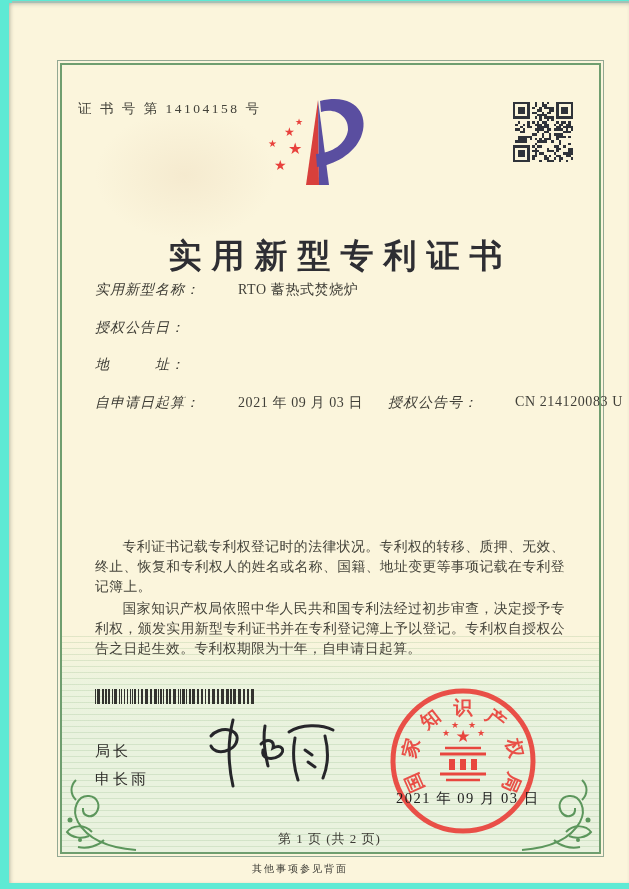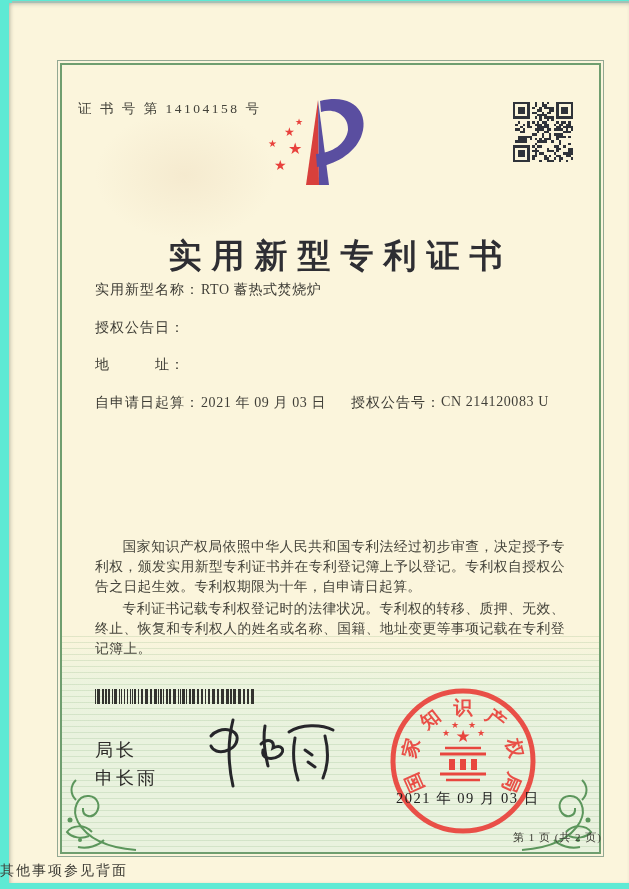--- a/index.html
+++ b/index.html
@@ -35,32 +35,32 @@
       linear-gradient(180deg, rgba(233,243,222,0) 0%, rgba(233,243,222,.85) 22%, #e9f2de 45%);
   }
   .text{position:absolute; color:#3f3e37;}
   .cert-number{left:78px; top:100px; font-size:13.5px; letter-spacing:2.5px; color:#44433b;}
   .title{
     left:57px; top:194px; width:545px; text-align:center;
     font-size:33px; font-weight:bold; color:#2e2e33; letter-spacing:10px; padding-left:22px; box-sizing:border-box;margin-top:40px;
   }
   .fields{left:95px; top:281px; width:475px; font-size:14px; color:#403f38;}
   .frow{height:37.6px; display:flex; align-items:flex-start; white-space:nowrap;}
-  .flabel{flex:none; width:106px; letter-spacing:1px; color:#3c3b34;}
-  .fvalue{letter-spacing:.6px;}
+  .flabel{flex:none; width:106px; letter-spacing:1px; color:#3c3b34;font-style:italic;}
+  .fvalue{letter-spacing:.6px;margin-left:37px;}
   .fvalue.grant-date{flex:none; width:134px;}
   .flabel.second{width:106px;text-align:right;}
   .paras{left:95px; top:537px; width:470px; font-size:13.8px; line-height:20px;
     text-align:justify; color:#45443b; letter-spacing:.4px;}
   .paras p{margin:0 0 2px 0; text-indent:2em;}
-  .director{left:95px; top:737px; font-family:Liberation Mono, monospace;
-    font-size:18px; line-height:28px; letter-spacing:3px; color:#2d2c29;}
+  .director{left:95px; top:737px; font-family:Liberation Serif, serif;
+    font-size:15px; line-height:28px; letter-spacing:3px; color:#2d2c29;}
   .seal-date{left:396px; top:789px; width:150px; font-size:14.5px; letter-spacing:1.5px; color:#1c1c1c; z-index:6;}
-  .page-number{left:57px; top:830px; width:545px; text-align:right; font-size:11px; letter-spacing:1px; color:#3c3b34;}
-  .footer-note{left:0; top:862px; width:600px; text-align:left; font-size:14px; letter-spacing:2px; color:#3e3d36;}
+  .page-number{left:57px; top:830px; width:545px; text-align:center; font-size:13px; letter-spacing:1px; color:#3c3b34;}
+  .footer-note{left:0; top:862px; width:600px; text-align:center; font-size:10px; letter-spacing:2px; color:#3e3d36;}
   svg{display:block;}
   .abs{position:absolute;}
 </style>
 </head>
 <body>
 
 <div id="stage">
   <div class="paper"></div>
   <div class="scan-top-line"></div>
   <div class="stain"></div>
@@ -303,22 +303,22 @@
     </div>
     <div class="frow">
       <span class="flabel">自申请日起算：</span>
       <span class="fvalue grant-date">2021 年 09 月 03 日</span>
       <span class="flabel second">授权公告号：</span>
       <span class="fvalue">CN 214120083 U</span>
     </div>
   </div>
 
   <div class="text paras">
+    <p>专利证书记载专利权登记时的法律状况。专利权的转移、质押、无效、终止、恢复和专利权人的姓名或名称、国籍、地址变更等事项记载在专利登记簿上。</p>
     <p>国家知识产权局依照中华人民共和国专利法经过初步审查，决定授予专利权，颁发实用新型专利证书并在专利登记簿上予以登记。专利权自授权公告之日起生效。专利权期限为十年，自申请日起算。</p>
-    <p>专利证书记载专利权登记时的法律状况。专利权的转移、质押、无效、终止、恢复和专利权人的姓名或名称、国籍、地址变更等事项记载在专利登记簿上。</p>
   </div>
 
   <svg id="barcode-svg" class="abs" style="left:95px; top:689px;" width="163" height="15" viewBox="0 0 163 15" shape-rendering="crispEdges">
       <rect x="0" y="0" width="1" height="15" fill="#33332f"></rect>
       <rect x="2" y="0" width="3" height="15" fill="#33332f"></rect>
       <rect x="7" y="0" width="2" height="15" fill="#33332f"></rect>
       <rect x="10" y="0" width="2" height="15" fill="#33332f"></rect>
       <rect x="13" y="0" width="2" height="15" fill="#33332f"></rect>
       <rect x="17" y="0" width="1" height="15" fill="#33332f"></rect>
       <rect x="19" y="0" width="3" height="15" fill="#33332f"></rect>

